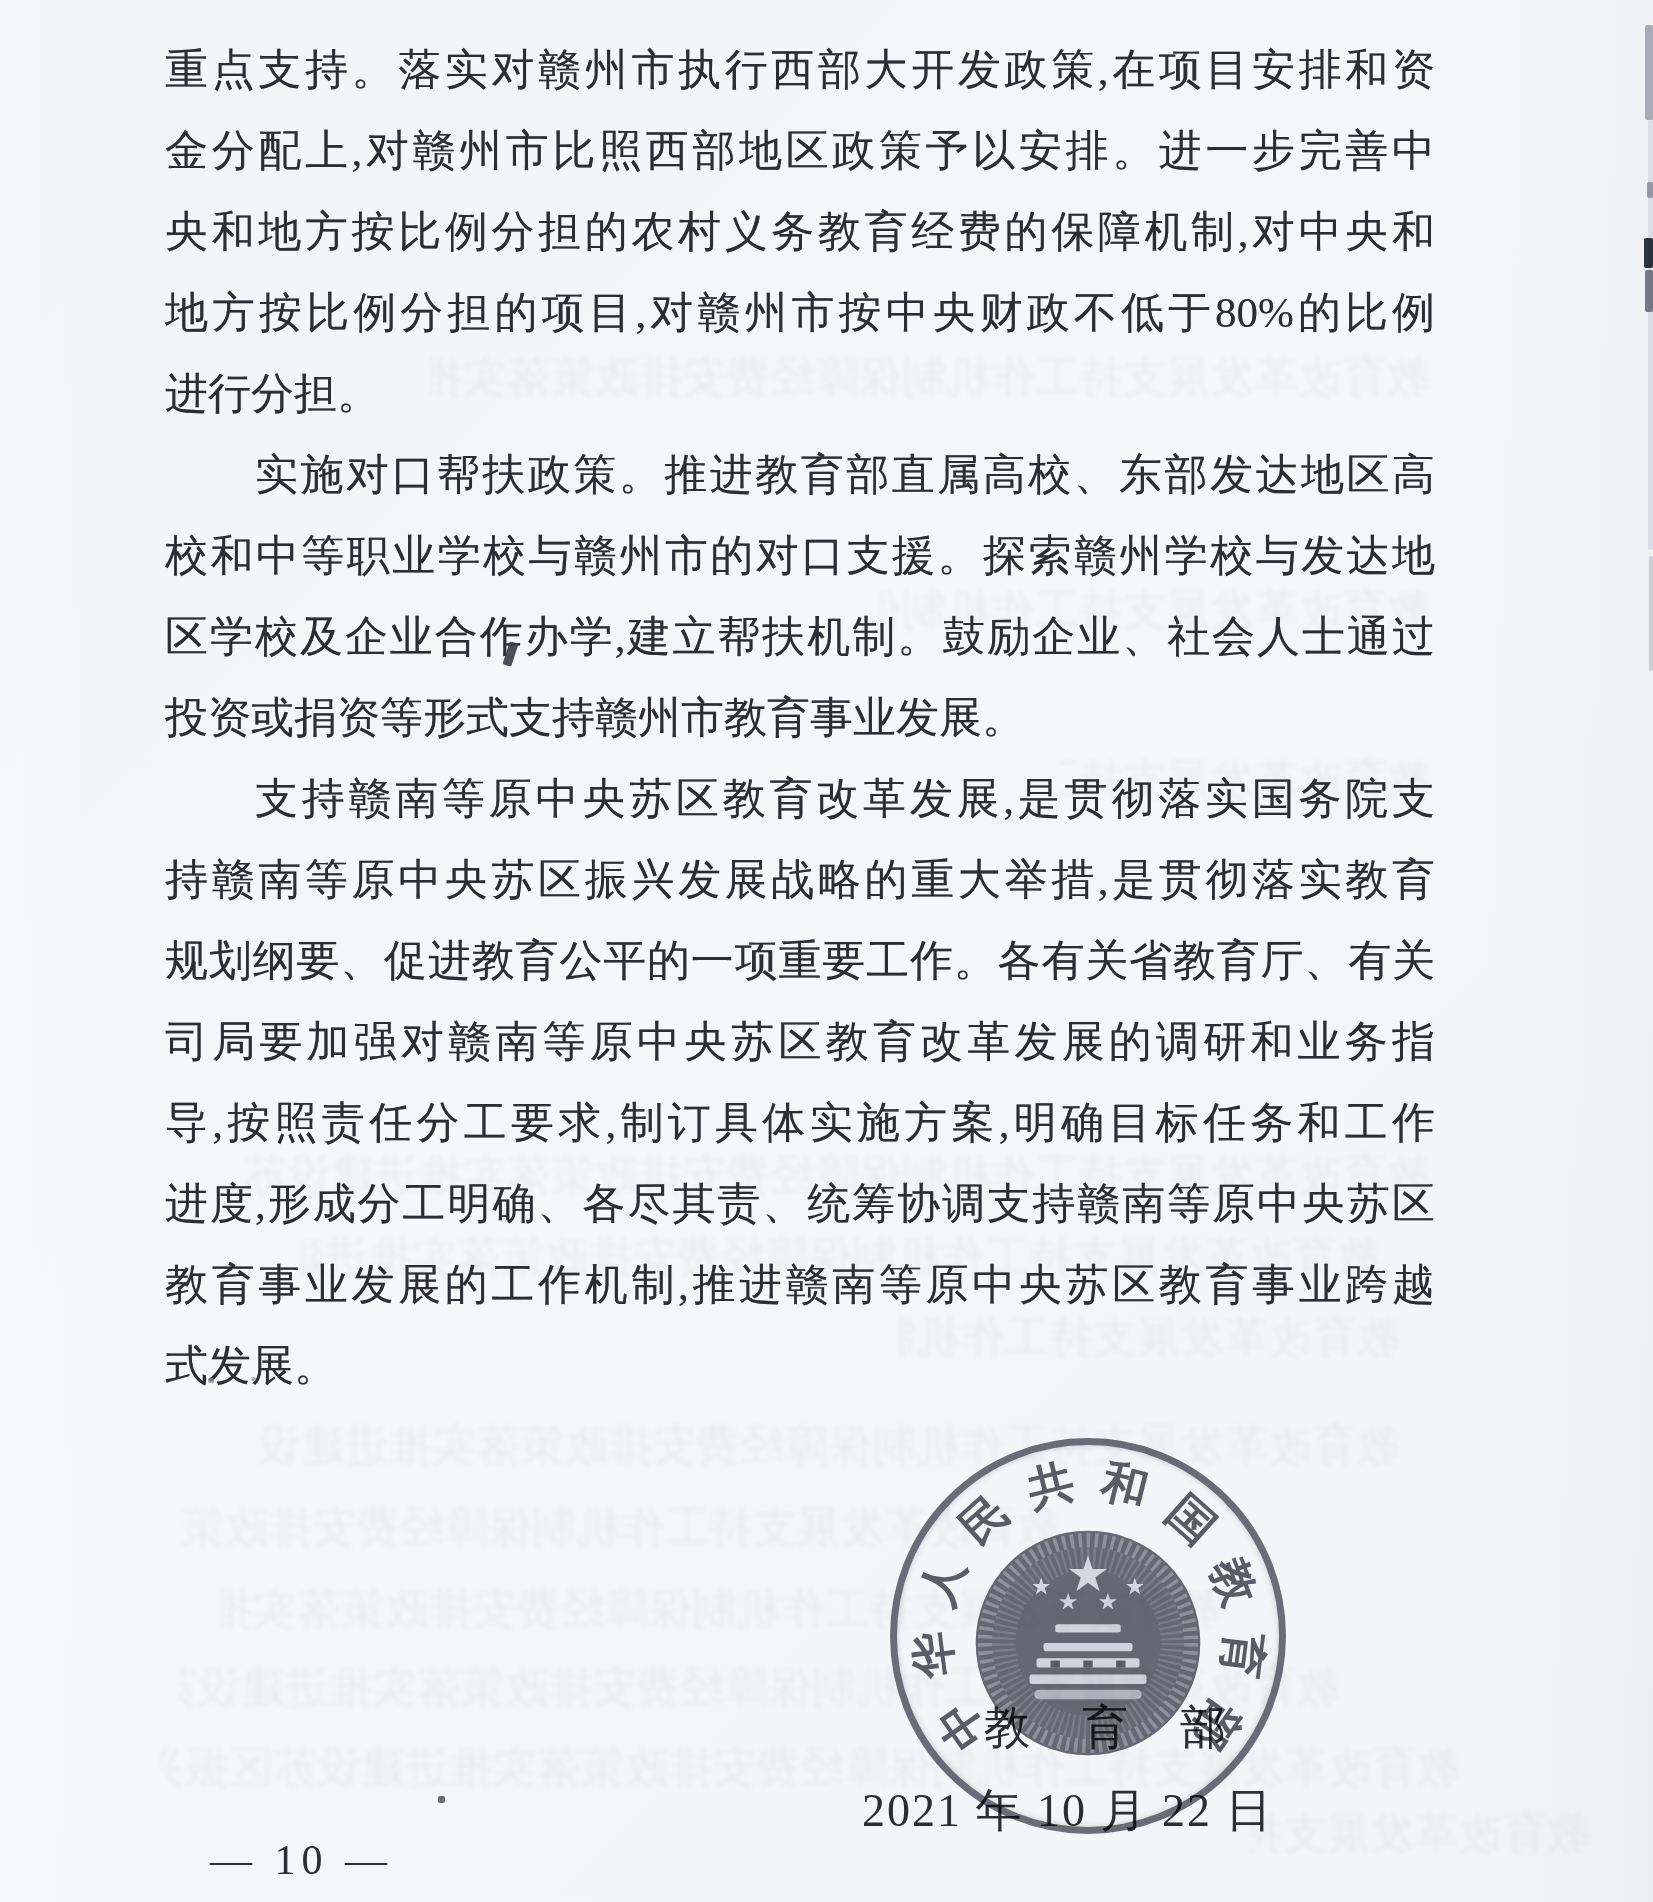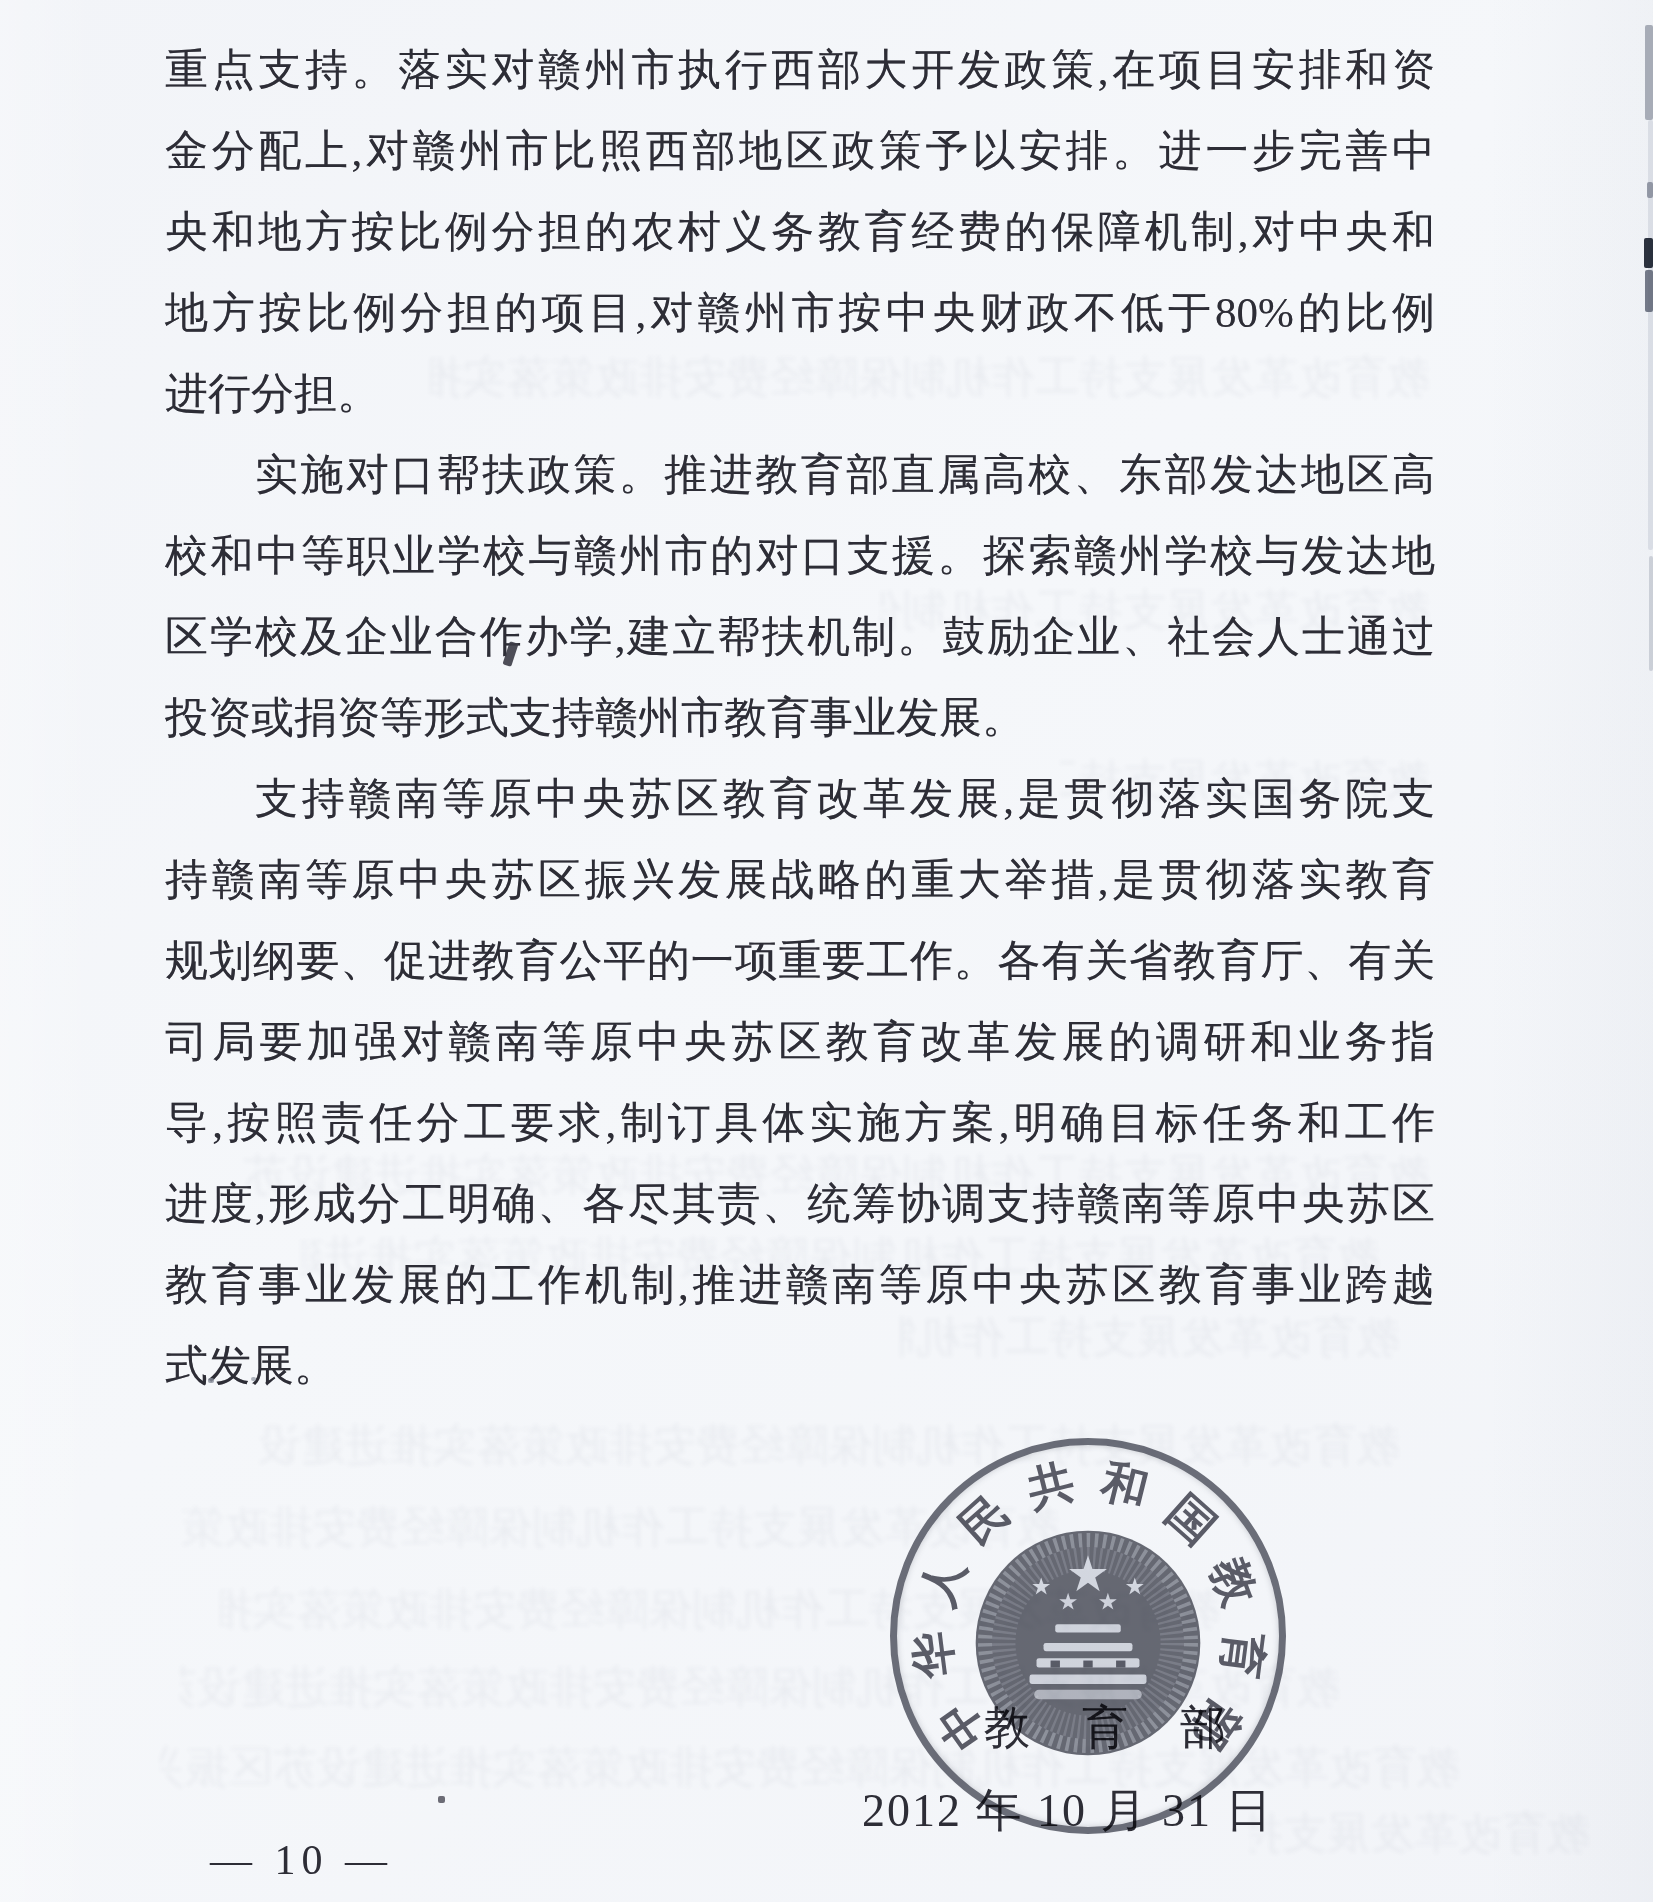--- a/index.html
+++ b/index.html
@@ -88,21 +88,21 @@
       <div class="bodyline fill" style="top: 851px;">持赣南等原中央苏区振兴发展战略的重大举措,是贯彻落实教育</div>
       <div class="bodyline fill" style="top: 932px;">规划纲要、促进教育公平的一项重要工作。各有关省教育厅、有关</div>
       <div class="bodyline fill" style="top: 1013px;">司局要加强对赣南等原中央苏区教育改革发展的调研和业务指</div>
       <div class="bodyline fill" style="top: 1094px;">导,按照责任分工要求,制订具体实施方案,明确目标任务和工作</div>
       <div class="bodyline fill" style="top: 1175px;">进度,形成分工明确、各尽其责、统筹协调支持赣南等原中央苏区</div>
       <div class="bodyline fill" style="top: 1256px;">教育事业发展的工作机制,推进赣南等原中央苏区教育事业跨越</div>
       <div class="bodyline" style="top: 1337px;">式发展。</div>
     </div>
 
   <div class="sig">教育部</div>
-  <div class="date">2012 年 10 月 31 日</div>
+  <div class="date">2021 年 10 月 22 日</div>
 
   <div class="seal">
     <div class="seal-circle"></div>
     <div>
         <span class="ringchar" style="left: 71.0314px; top: 286.904px; transform: translate(-50%, -50%) rotate(-125deg);">中</span>
         <span class="ringchar" style="left: 44.2298px; top: 217.486px; transform: translate(-50%, -50%) rotate(-97.2222deg);">华</span>
         <span class="ringchar" style="left: 52.8685px; top: 143.577px; transform: translate(-50%, -50%) rotate(-69.4444deg);">人</span>
         <span class="ringchar" style="left: 94.9566px; top: 82.2111px; transform: translate(-50%, -50%) rotate(-41.6667deg);">民</span>
         <span class="ringchar" style="left: 160.794px; top: 47.5317px; transform: translate(-50%, -50%) rotate(-13.8889deg);">共</span>
         <span class="ringchar" style="left: 235.206px; top: 47.5317px; transform: translate(-50%, -50%) rotate(13.8889deg);">和</span>

